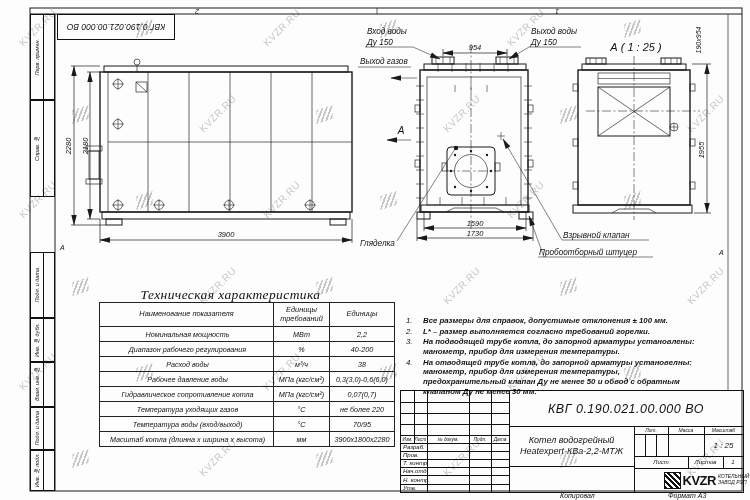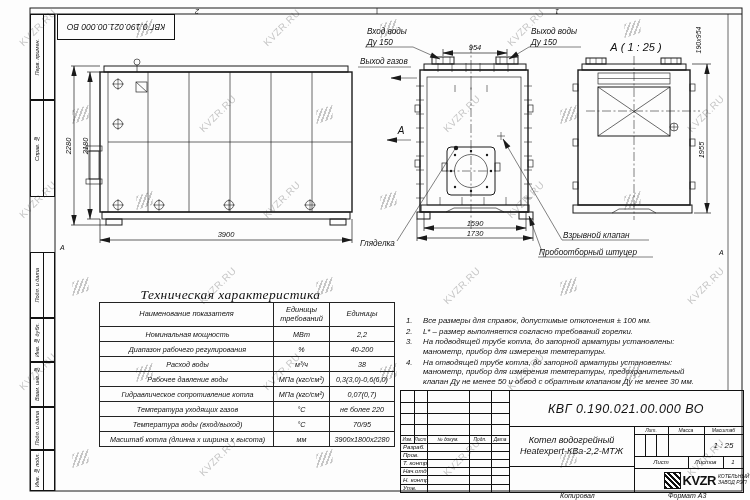--- a/index.html
+++ b/index.html
@@ -31,21 +31,21 @@
       table-layout:fixed;}
   .tt th,.tt td{border:1px solid #222;font:italic 7.2px "Liberation Sans",sans-serif;
       padding:0 2px;overflow:hidden;white-space:nowrap;}
   .tt th{height:23px;font-size:7.4px;text-align:center;white-space:normal;line-height:1.15;}
   .tt td{height:14px;text-align:center;}
   .tt td.c-name{text-align:center;padding-left:4px;}
   
   .notes{left:404px;top:316px;width:298px;}
   .note{display:flex;font:italic 7.8px "Liberation Sans",sans-serif;line-height:1.24;margin-bottom:1px;}
   .note .n{width:17px;flex:none;padding-left:2px;}
-  .note .t{flex:1;}
+  .note .t{flex:1;font-weight:bold;}
   
   .tb{left:400px;top:390px;width:342px;height:101px;border:1.5px solid #111;box-sizing:content-box;}
   .tb .vl,.tb .hl{position:absolute;background:#111;}
   .tb .vl{width:1px;} .tb .hl{height:1px;}
   .tb .cell{position:absolute;display:flex;align-items:center;justify-content:center;
             font:italic 6px "Liberation Sans",sans-serif;white-space:nowrap;overflow:hidden;}
   .tb .docnum{font:italic 12.5px "Liberation Sans",sans-serif;letter-spacing:.5px;}
   .tb .pname{flex-direction:column;line-height:1.25;font-size:9px;}
   .tb .rowlab{justify-content:flex-start;padding-left:2px;}
   .logo-wrap{display:flex;align-items:center;gap:2px;}

